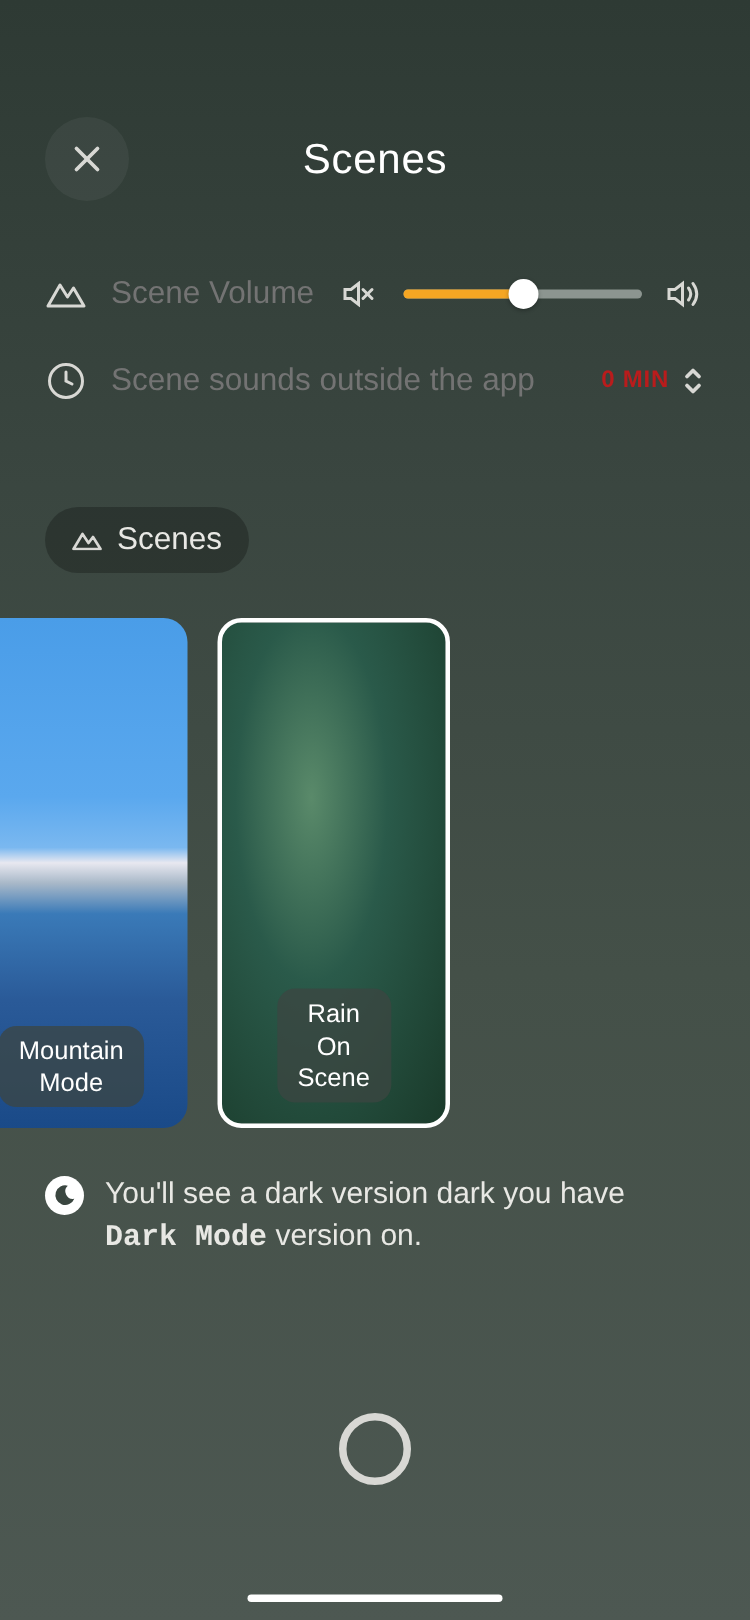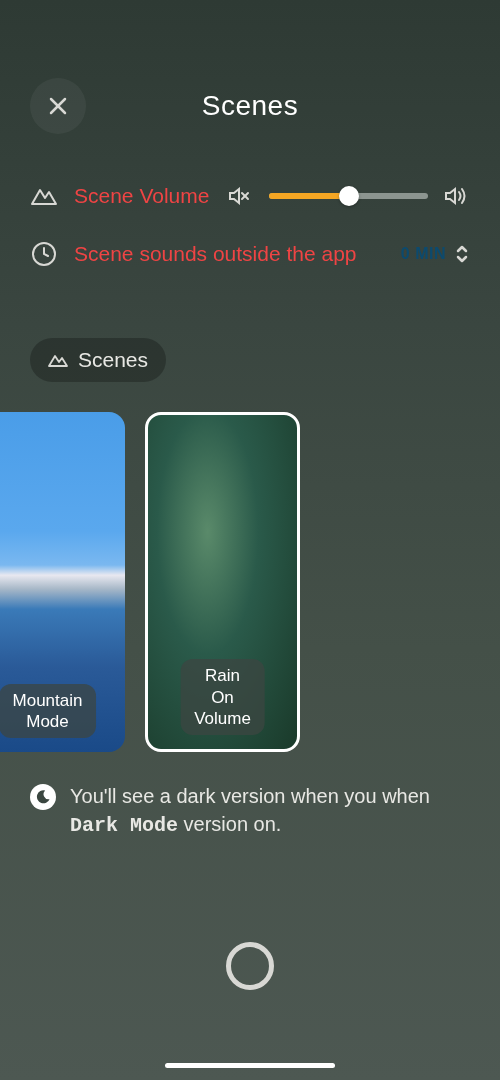--- a/index.html
+++ b/index.html
@@ -50,21 +50,21 @@
       width: 28px;
       height: 28px;
       display: flex;
       align-items: center;
       justify-content: center;
       flex-shrink: 0;
     }
     .setting-label {
       font-size: 21px;
       font-weight: 400;
-      color: #ef4444;
+      color: #737373;
     }
     .slider-wrap {
       flex: 1;
       display: flex;
       align-items: center;
       gap: 14px;
     }
     .slider {
       flex: 1;
       height: 6px;
@@ -97,21 +97,21 @@
       margin-left: auto;
       display: flex;
       align-items: center;
       gap: 8px;
       cursor: pointer;
     }
     .duration-text {
       font-size: 16px;
       font-weight: 600;
       letter-spacing: 0.5px;
-      color: #0c4a6e;
+      color: #b91c1c;
     }
     .tab-badge {
       display: inline-flex;
       align-items: center;
       gap: 10px;
       background: rgba(0,0,0,0.25);
       padding: 10px 18px;
       border-radius: 22px;
       margin: 20px 0 0 30px;
     }
@@ -291,33 +291,33 @@
   <span class="txt">Scenes</span>
 </div>
 
 <div class="carousel">
   <div class="card scene-mountain">
     <div class="card-label">Mountain
 Mode</div>
   </div>
   <div class="card selected scene-rain">
     <div class="card-label">Rain On
-Volume</div>
+Scene</div>
   </div>
 
 </div>
 
 <div class="hint">
   <div class="hint-icon">
     <svg width="16" height="16" viewBox="0 0 22 22" fill="#3a4640">
       <path d="M14 2 A9 9 0 1 0 20 14 A7 7 0 0 1 14 2 Z"></path>
     </svg>
   </div>
   <div class="hint-text">
-    <span>You'll see a dark version when you when </span><span class="bold">Dark Mode</span><span> version on.</span>
+    <span>You'll see a dark version dark you have </span><span class="bold">Dark Mode</span><span> version on.</span>
   </div>
 </div>
 
 <div class="record-btn"></div>
 
 <div class="home-indicator"></div>
 
 
 
 

